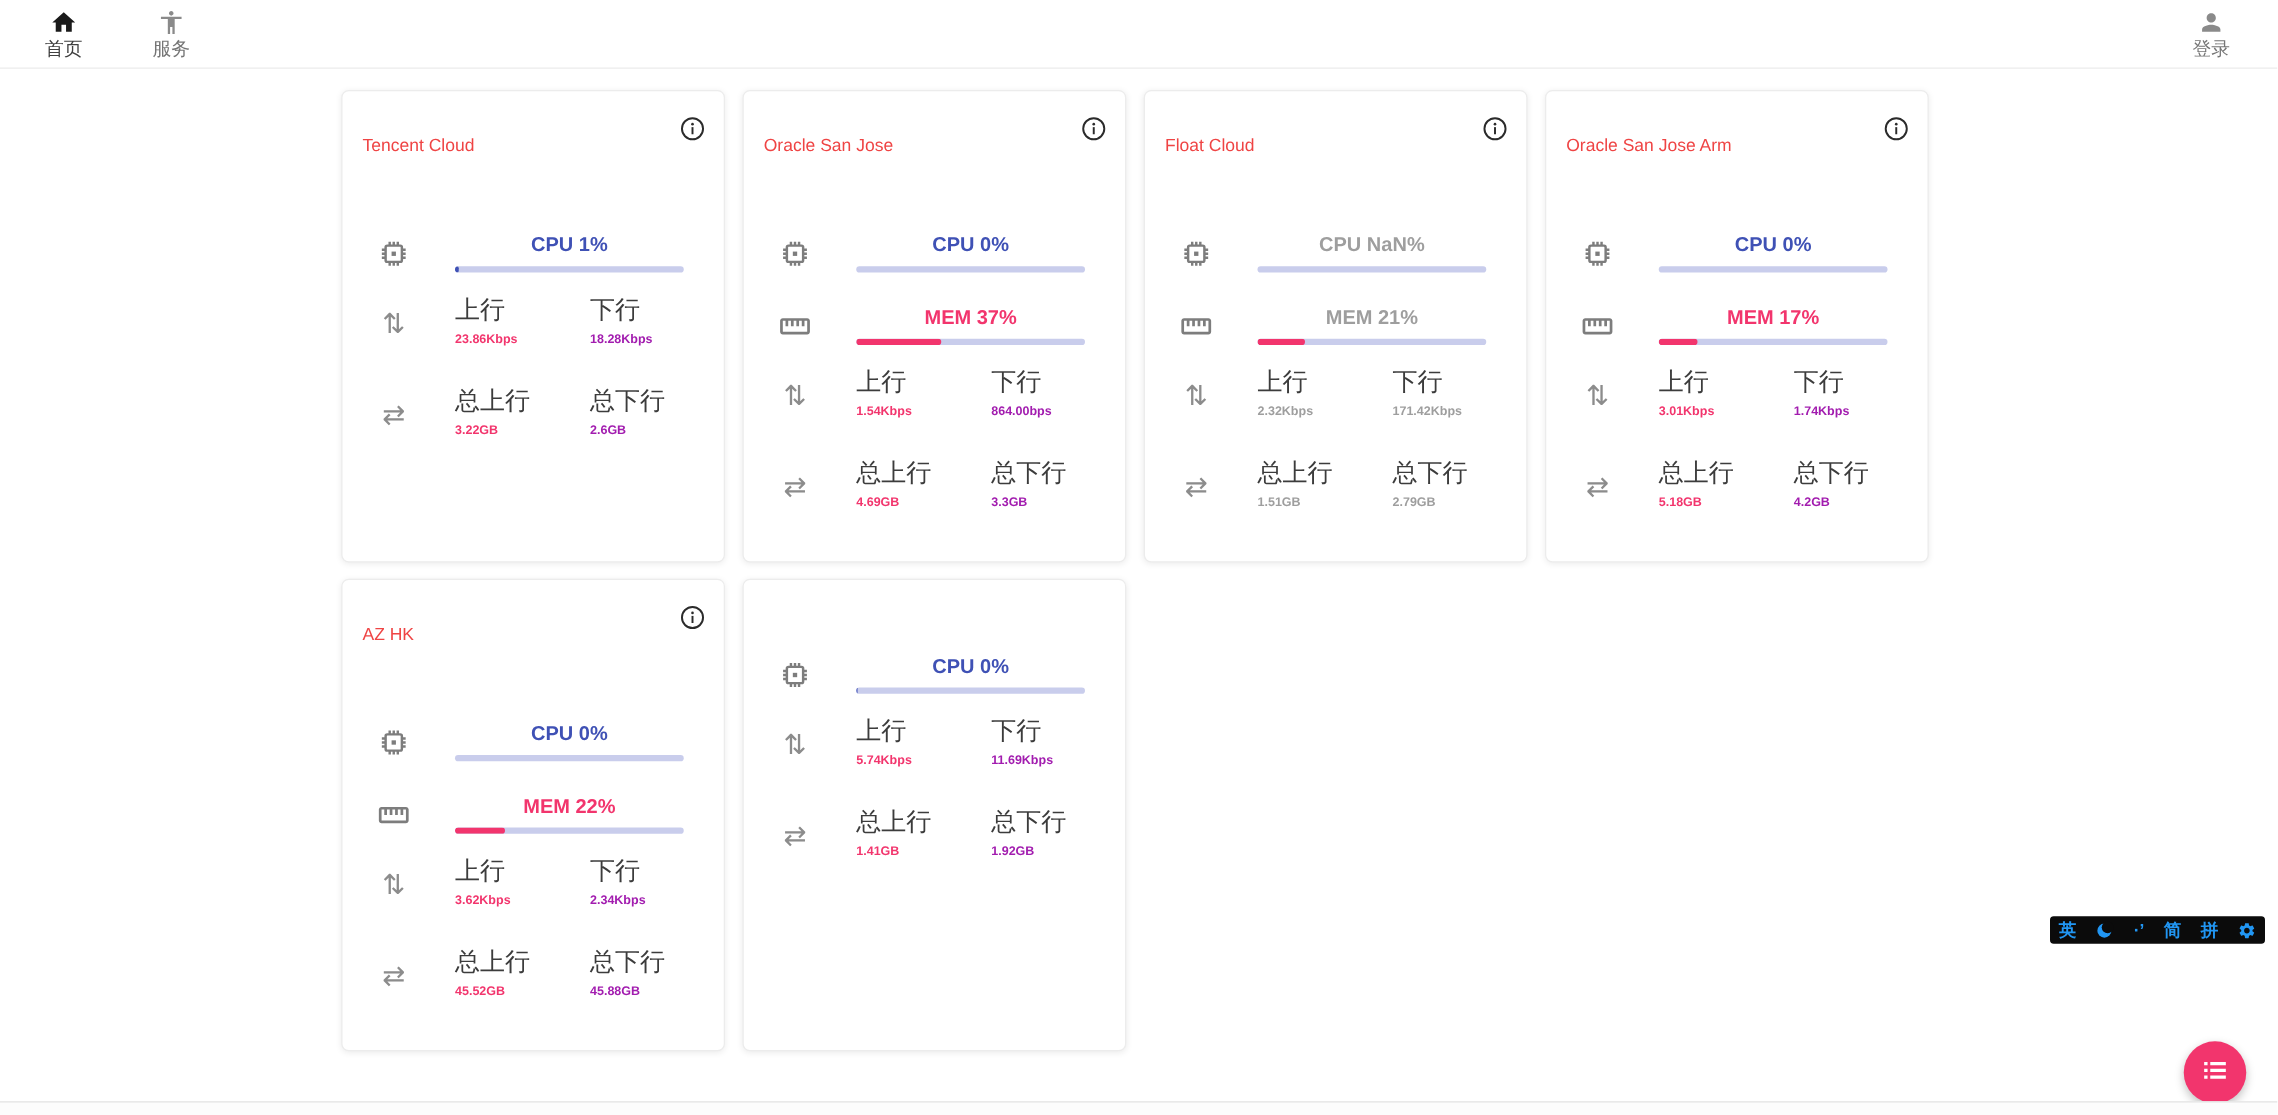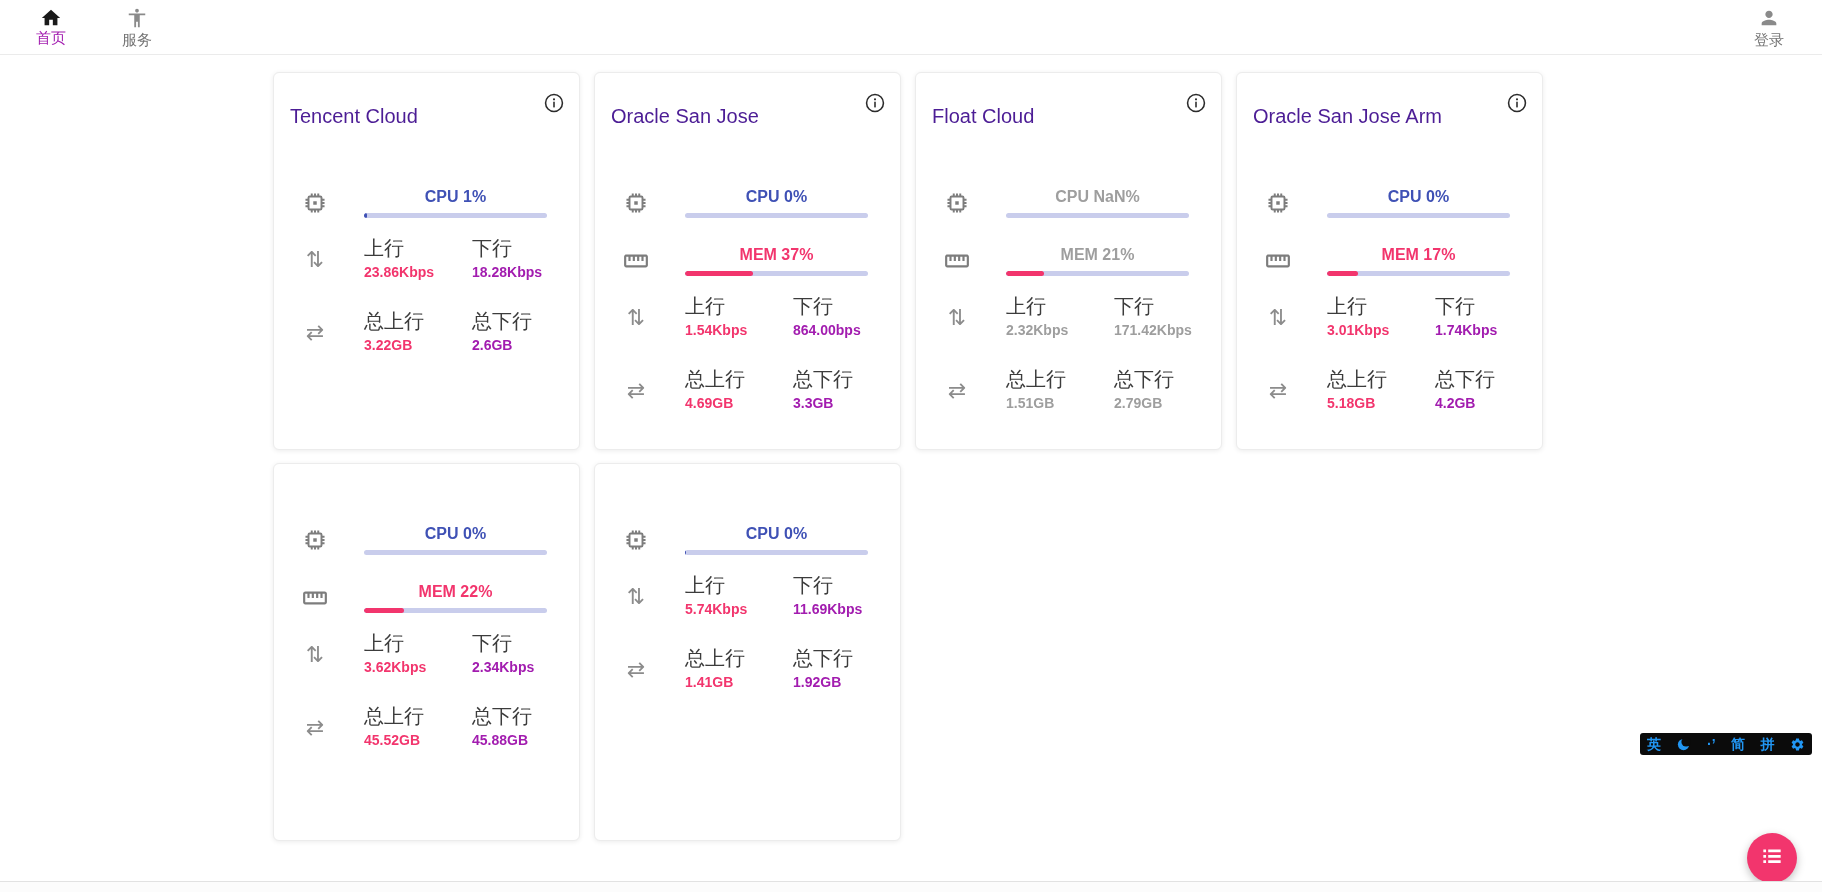--- a/index.html
+++ b/index.html
@@ -7,33 +7,33 @@
               font-family:"Liberation Sans", sans-serif; }
   body { position:relative; }
 
   
   .navbar { height:55px; border-bottom:1px solid #ebebeb; display:flex;
             align-items:flex-start; padding:7px 0 0 0; }
   .nav-item { display:flex; flex-direction:column; align-items:center; gap:2px;
               cursor:pointer; }
   .nav-item .nv-label { font-size:15px; line-height:18px; color:#757575; }
   .nav-item svg { display:block; }
-  .nav-item.active .nv-label { color:#a21caf;font-family:Liberation Mono, monospace; }
+  .nav-item.active .nv-label { color:#404040; }
   .nav-home { margin-left:36px; }
   .nav-services { margin-left:56px; }
   .nav-login { margin-left:auto; margin-right:38px; }
 
   
   .cards-grid { margin:17px 0 0 273px; width:1286px; display:flex; flex-wrap:wrap;
                 gap:13px 14px; }
   .card { width:307px; height:378px; background:#fff; border:1px solid #ececec;
           border-radius:6px; box-shadow:0 1px 5px rgba(0,0,0,.08); }
   .card-header { display:flex; justify-content:space-between; align-items:flex-start;
                  padding:32px 14px 0 16px; }
-  .card-title { font-size:20px; line-height:22px; color:#4c1d95; font-weight:400;text-align:center; }
+  .card-title { font-size:14px; line-height:22px; color:#ef4444; font-weight:400;text-align:center; }
   .info-btn { margin-top:-13px; width:22px; height:22px; cursor:pointer; }
 
   .metric-row { display:flex; align-items:center; }
   .metric-row.cpu { margin-top:60px; }
   .metric-row.mem { margin-top:27px; }
   .stat-row { display:flex; align-items:center; }
   .stat-row.net { margin-top:20px; }
   .stat-row.total { margin-top:30px; }
 
   .lead-icon { width:26px; margin-left:28px; margin-right:36px; flex:0 0 26px;
@@ -47,21 +47,21 @@
   .metric-text.mem-text { color:#f2356d; }
   .bar { margin-top:6px; width:183px; height:5px; border-radius:3px;
          background:#c9cdec; position:relative; overflow:hidden; }
   .bar-fill { position:absolute; left:0; top:0; bottom:0; border-radius:3px; }
   .bar-fill.cpu-fill { background:#3f51b5; }
   .bar-fill.mem-fill { background:#f2356d; }
 
   .stat-col { width:108px; }
   .stat-col.second { width:auto; }
   .stat-label { font-size:20px; line-height:20px; color:#3c3c3c; }
-  .stat-value { margin-top:5px; font-size:14px; line-height:18px; font-weight:700; }
+  .stat-value { margin-top:5px; font-size:10px; line-height:18px; font-weight:700; }
   .stat-value.pink { color:#f2356d; }
   .stat-value.blue { color:#a21caf; }
 
   
   .card[data-state="offline"] .metric-text,
   .card[data-state="offline"] .stat-value { color:#9e9e9e; }
 
   
   .ime-bar { position:absolute; left:1640px; top:733px; width:172px; height:22px;
              background:#0b0b0b; border-radius:3px; display:flex; align-items:center;
@@ -382,20 +382,30 @@
         <div class="stat-value pink">5.18GB</div>
       </div>
       <div class="stat-col second">
         <div class="stat-label">总下行</div>
         <div class="stat-value blue">4.2GB</div>
       </div>
     </div>
   </div>
 
   <div class="card" data-state="online">
+    <div class="card-header">
+      <div class="card-title">AZ HK</div>
+      <span class="info-btn">
+        <svg width="22" height="22" viewBox="0 0 24 24">
+          <circle cx="12" cy="12" r="9.2" fill="none" stroke="#2b2b2b" stroke-width="1.7"></circle>
+          <circle cx="12" cy="8" r="1.15" fill="#2b2b2b"></circle>
+          <rect x="11.15" y="10.6" width="1.7" height="6.2" fill="#2b2b2b"></rect>
+        </svg>
+      </span>
+    </div>
 
     <div class="metric-row cpu">
       <span class="lead-icon">
         <svg width="26" height="26" viewBox="0 0 24 24">
           <g stroke="#7d7d7d" stroke-width="1.8" fill="none">
             <rect x="6" y="6" width="12" height="12" rx="1.2"></rect>
             <path d="M9 6V3.2 M12 6V3.2 M15 6V3.2 M9 20.8V18 M12 20.8V18 M15 20.8V18 M6 9H3.2 M6 12H3.2 M6 15H3.2 M20.8 9H18 M20.8 12H18 M20.8 15H18"></path>
           </g>
           <rect x="10.4" y="10.4" width="3.2" height="3.2" fill="#7d7d7d"></rect>
         </svg>

